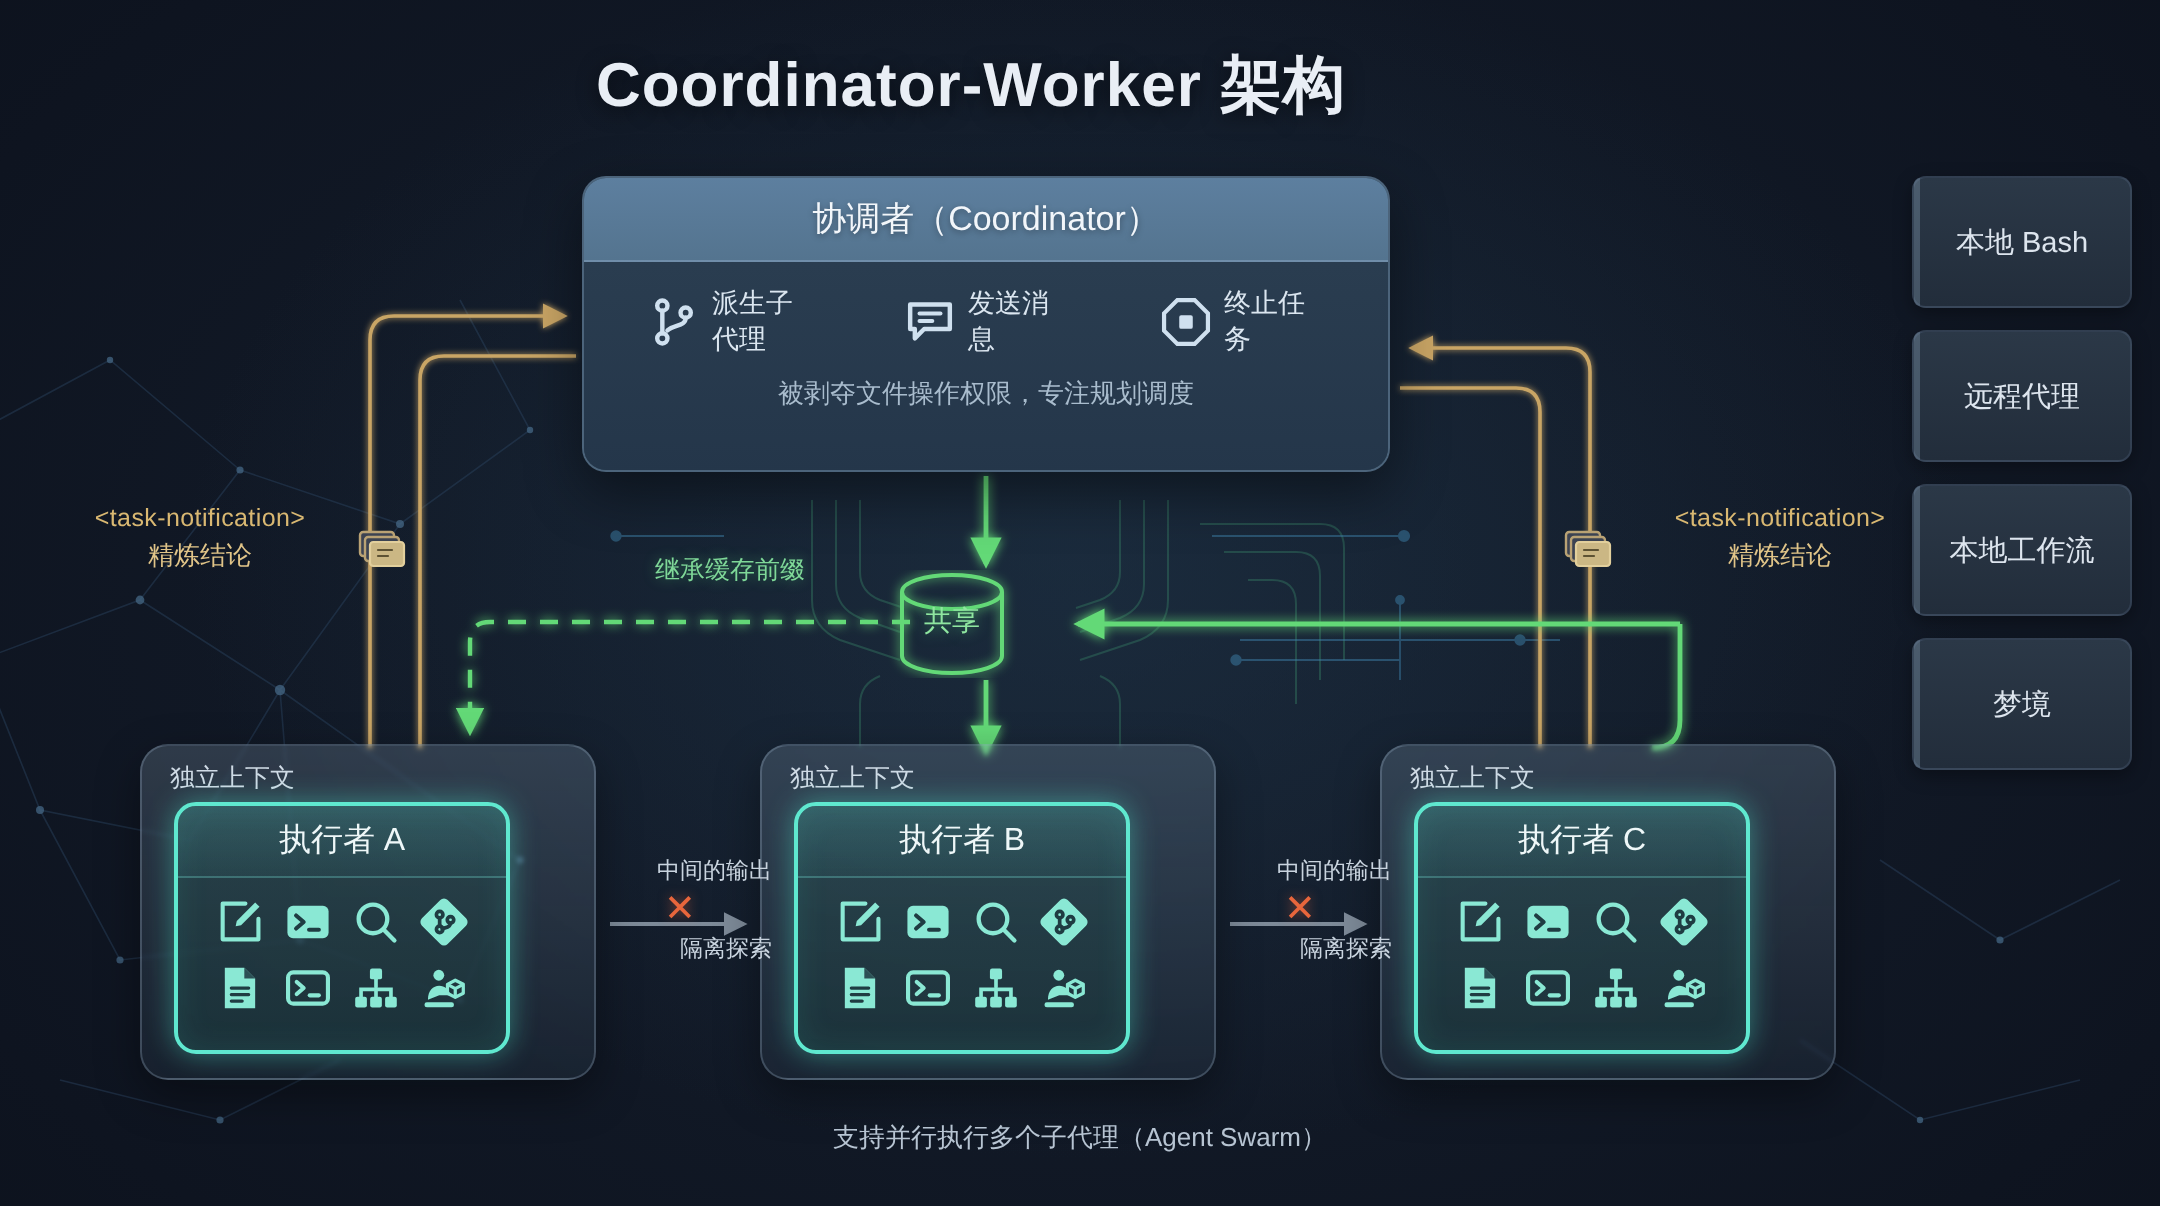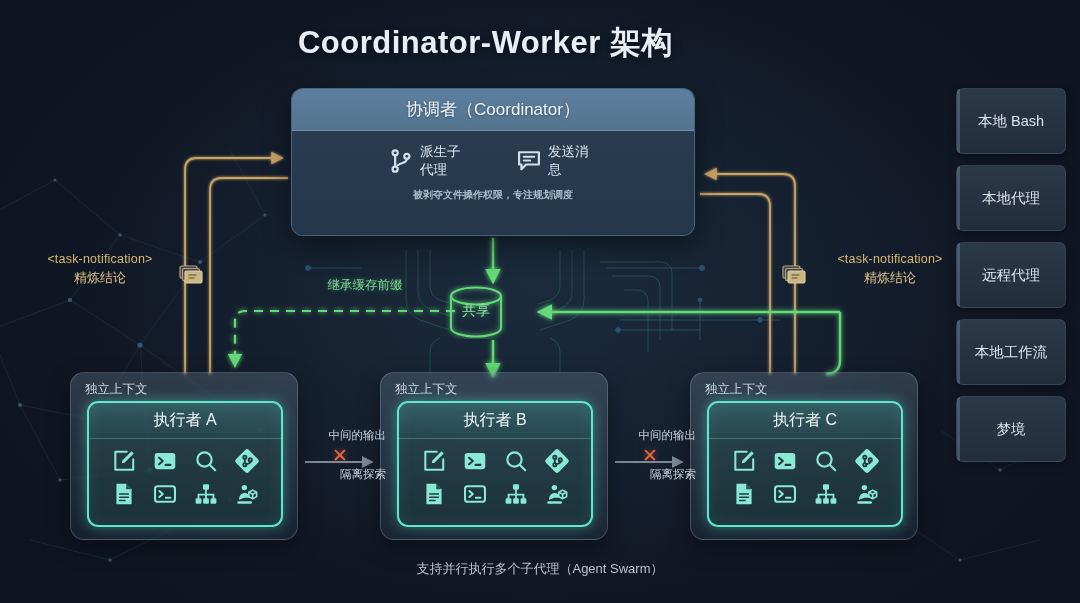--- a/index.html
+++ b/index.html
@@ -49,21 +49,21 @@
   .coord-body {
     height: 106px;
     background: linear-gradient(180deg, #2a3d50 0%, #24364a 100%);
     display: flex; flex-direction: column; align-items: center;
     padding-top: 12px;
   }
   .coord-actions { display: flex; gap: 44px; }
   .coord-action { display: flex; flex-direction: row; align-items: center; gap: 5px; width: 84px; }
   .coord-action svg { display: block; }
   .coord-action .lbl { font-size: 13.5px; color: #dbe6f0; }
-  .coord-note { margin-top: 9px; font-size: 10px; color: #a9bccd; font-weight: bold; }
+  .coord-note { margin-top: 9px; font-size: 13px; color: #a9bccd; }
 
   
   .shared {
     position: absolute; left: 440px; top: 285px; width: 72px; height: 54px;
   }
   .shared .txt {
     position: absolute; left: 0; top: 17px; width: 72px; text-align: center;
     font-size: 14px; color: #8fe6a0; text-shadow: 0 0 7px rgba(90,220,130,0.6);
   }
   .inherit-label {
@@ -88,21 +88,21 @@
     background: linear-gradient(180deg, rgba(118,140,160,0.30) 0%, rgba(60,80,98,0.20) 100%);
     border: 1px solid rgba(170,195,215,0.26);
     box-shadow: 0 8px 22px rgba(0,0,0,0.38);
     backdrop-filter: blur(1px);
   }
   .worker-outer .ctx {
     position: absolute; left: 14px; top: 8px;
     font-size: 12.5px; color: #cfdae5;
   }
   .worker-inner {
-    position: absolute; left: 16px; top: 28px; width: 196px; height: 126px;
+    position: absolute; left: 16px; top: 28px; width: 168px; height: 126px;
     border-radius: 11px;
     border: 2px solid #5fe8cf;
     background: linear-gradient(180deg, rgba(42,78,82,0.55) 0%, rgba(28,54,60,0.72) 100%);
     box-shadow: 0 0 14px rgba(80,230,205,0.45), inset 0 0 16px rgba(70,220,200,0.12);
     overflow: hidden;
   }
   .worker-title {
     height: 36px; display: flex; align-items: center; justify-content: center;
     font-size: 16px; color: #eef7f8;
     border-bottom: 1px solid rgba(120,220,205,0.22);
@@ -302,20 +302,29 @@
           <span>
             <svg width="28" height="28" viewBox="0 0 24 24" fill="none" stroke="#cfe0ef" stroke-width="1.9" stroke-linecap="round" stroke-linejoin="round">
               <path d="M3.5 4.5 H20.5 V15 H9.5 L5.5 19 V15 H3.5 Z"></path>
               <path d="M7.5 8.4 H16.5" stroke-width="1.7"></path>
                 <path d="M7.5 11.6 H13" stroke-width="1.7"></path>
             </svg>
           </span>
           <span class="lbl">发送消息</span>
         </div>
 
+        <div class="coord-action">
+          <span>
+            <svg width="28" height="28" viewBox="0 0 24 24" fill="none" stroke="#cfe0ef" stroke-width="1.8">
+              <path d="M8.3 2.6 H15.7 L21.4 8.3 V15.7 L15.7 21.4 H8.3 L2.6 15.7 V8.3 Z"></path>
+              <rect x="9.1" y="9.1" width="5.8" height="5.8" rx="0.8" fill="#cfe0ef" stroke="none"></rect>
+            </svg>
+          </span>
+          <span class="lbl">终止任务</span>
+        </div>
 
       </div>
       <div class="coord-note">被剥夺文件操作权限，专注规划调度</div>
     </div>
   </div>
 
   <div class="shared">
     <svg width="72" height="54" viewBox="0 0 72 54">
       <g fill="none" stroke="#63d977" stroke-width="2" filter="url(#glowG)">
         <ellipse cx="36" cy="11" rx="25" ry="8.5"></ellipse>
@@ -621,23 +630,20 @@
     <div class="bot">隔离探索</div>
   </div>
 
   <div class="caption">支持并行执行多个子代理（Agent Swarm）</div>
 
   <div class="sidebar">
     <div class="side-item">
         <span>本地 Bash</span>
       </div>
     <div class="side-item">
-        <span>本地代理</span>
-      </div>
-    <div class="side-item">
         <span>远程代理</span>
       </div>
     <div class="side-item">
         <span>本地工作流</span>
       </div>
     <div class="side-item">
         <span>梦境</span>
       </div>
   </div>
 

